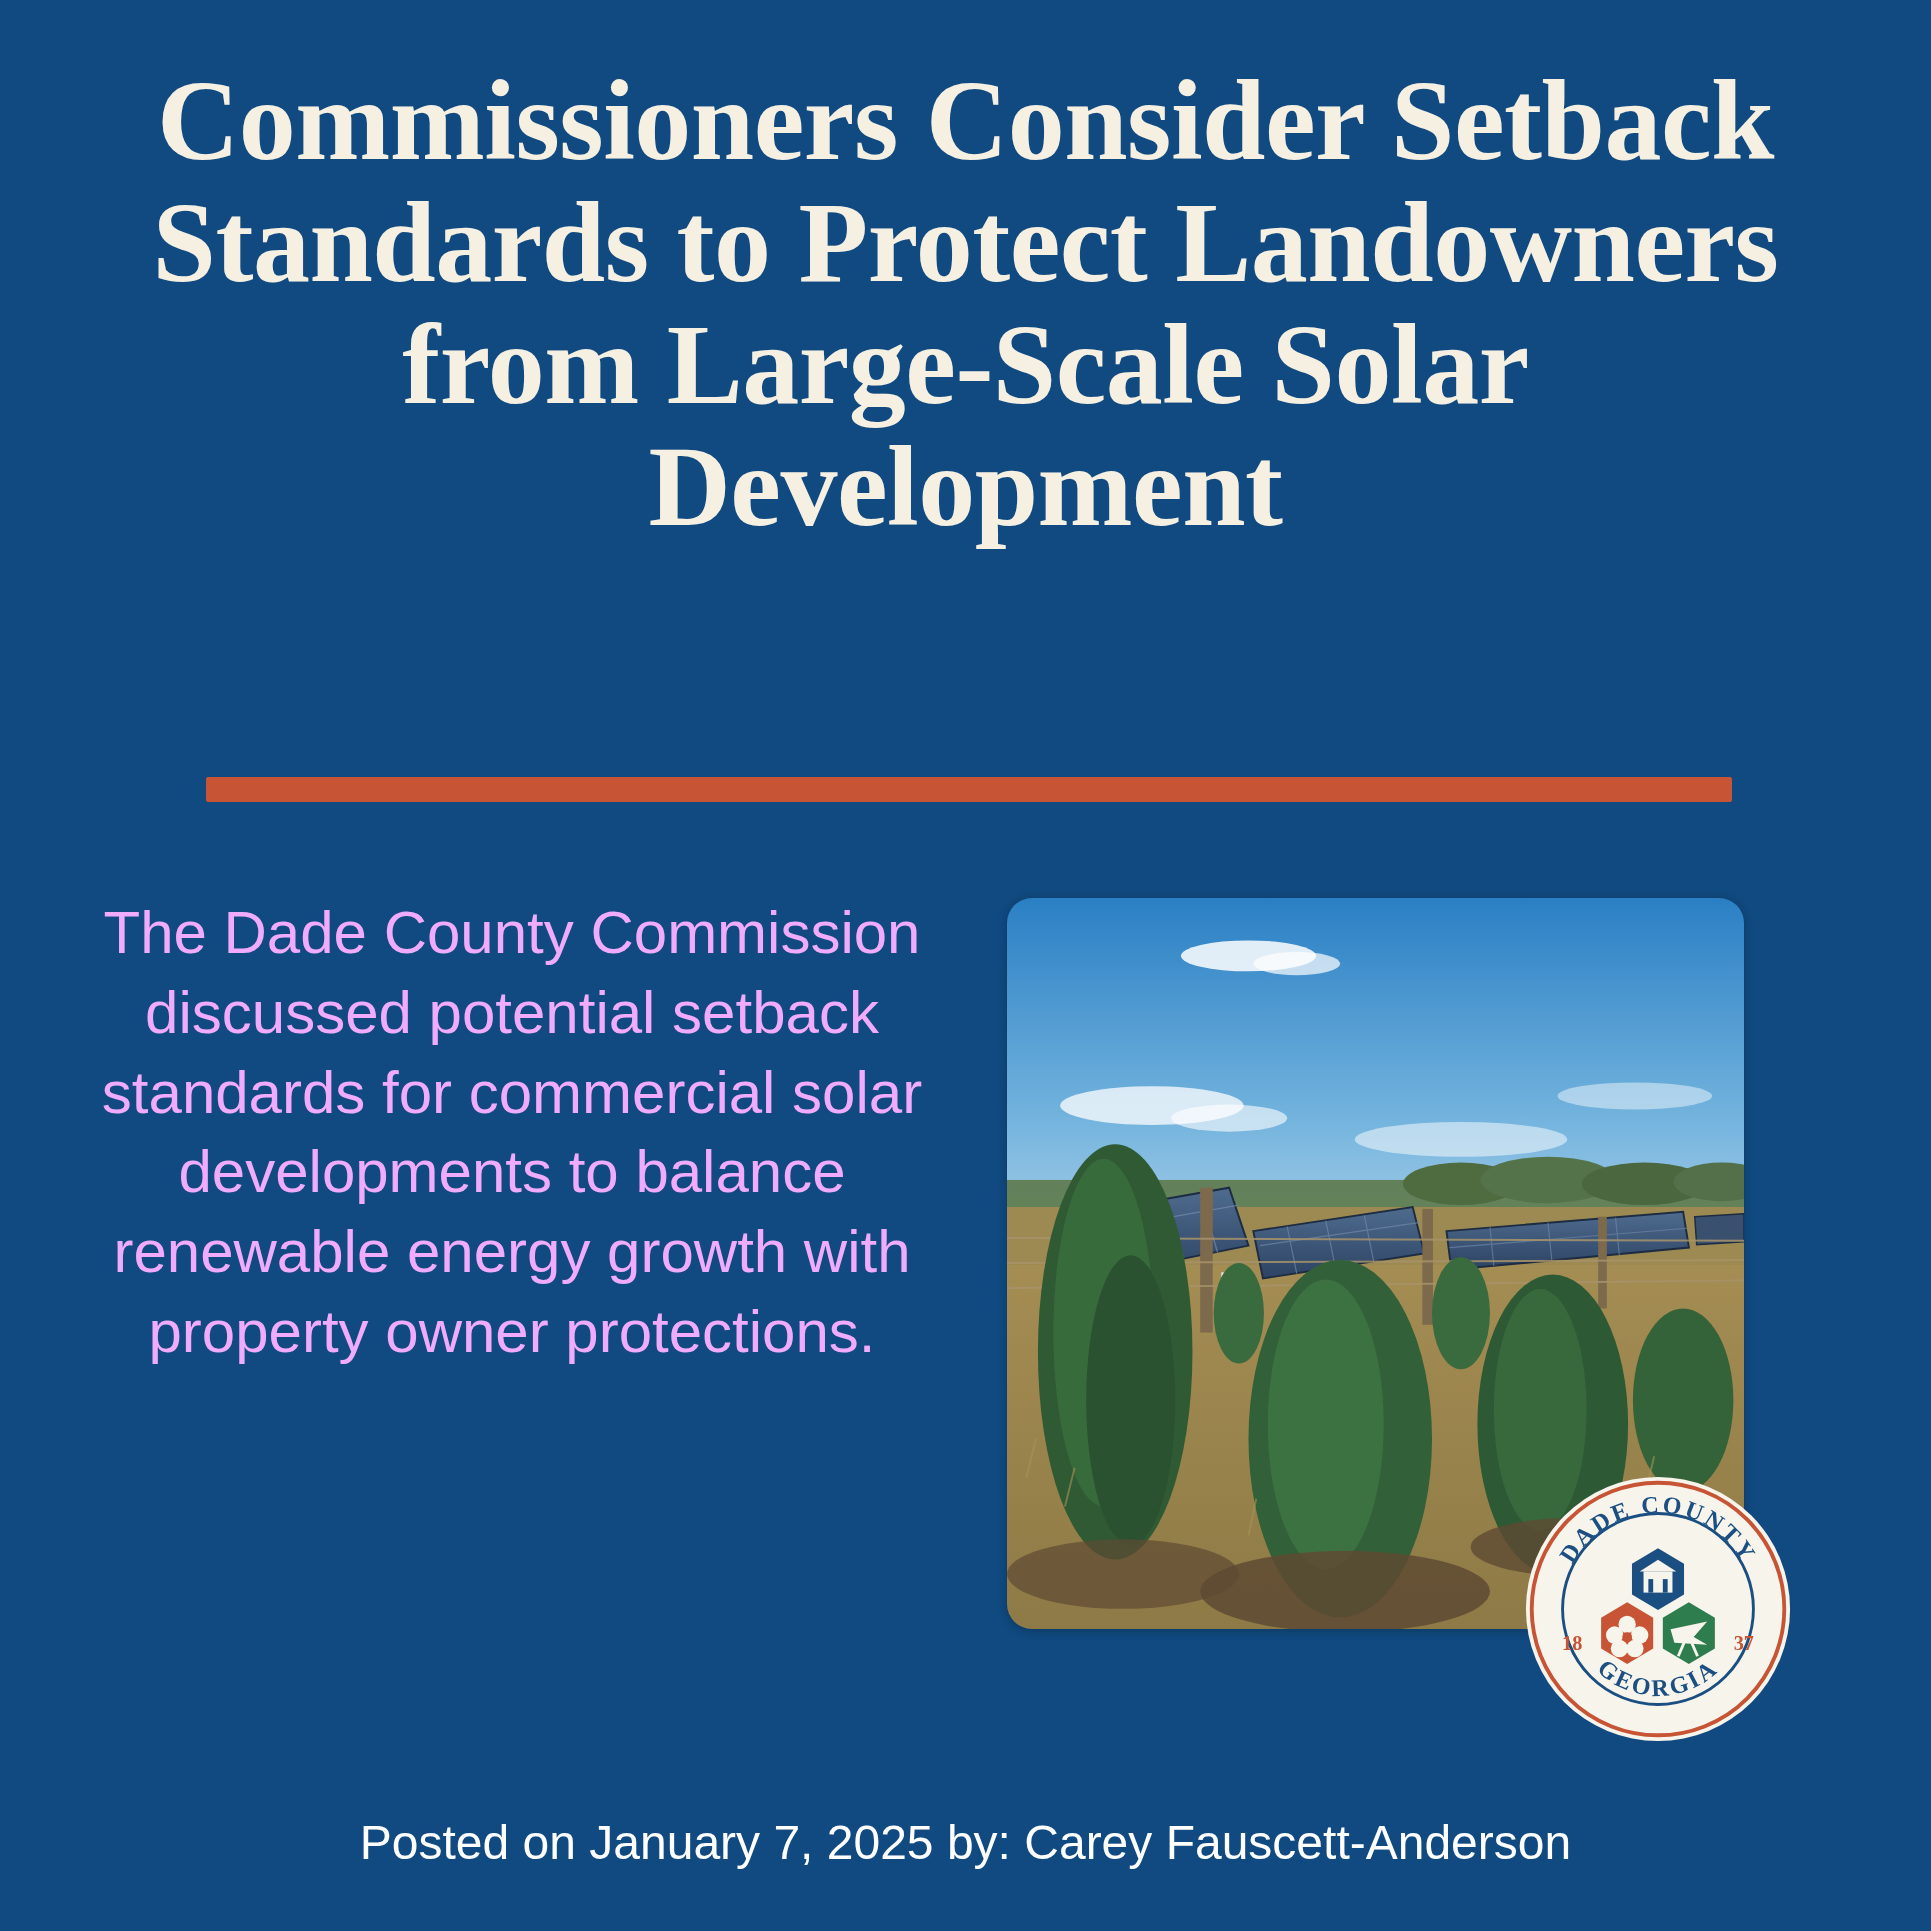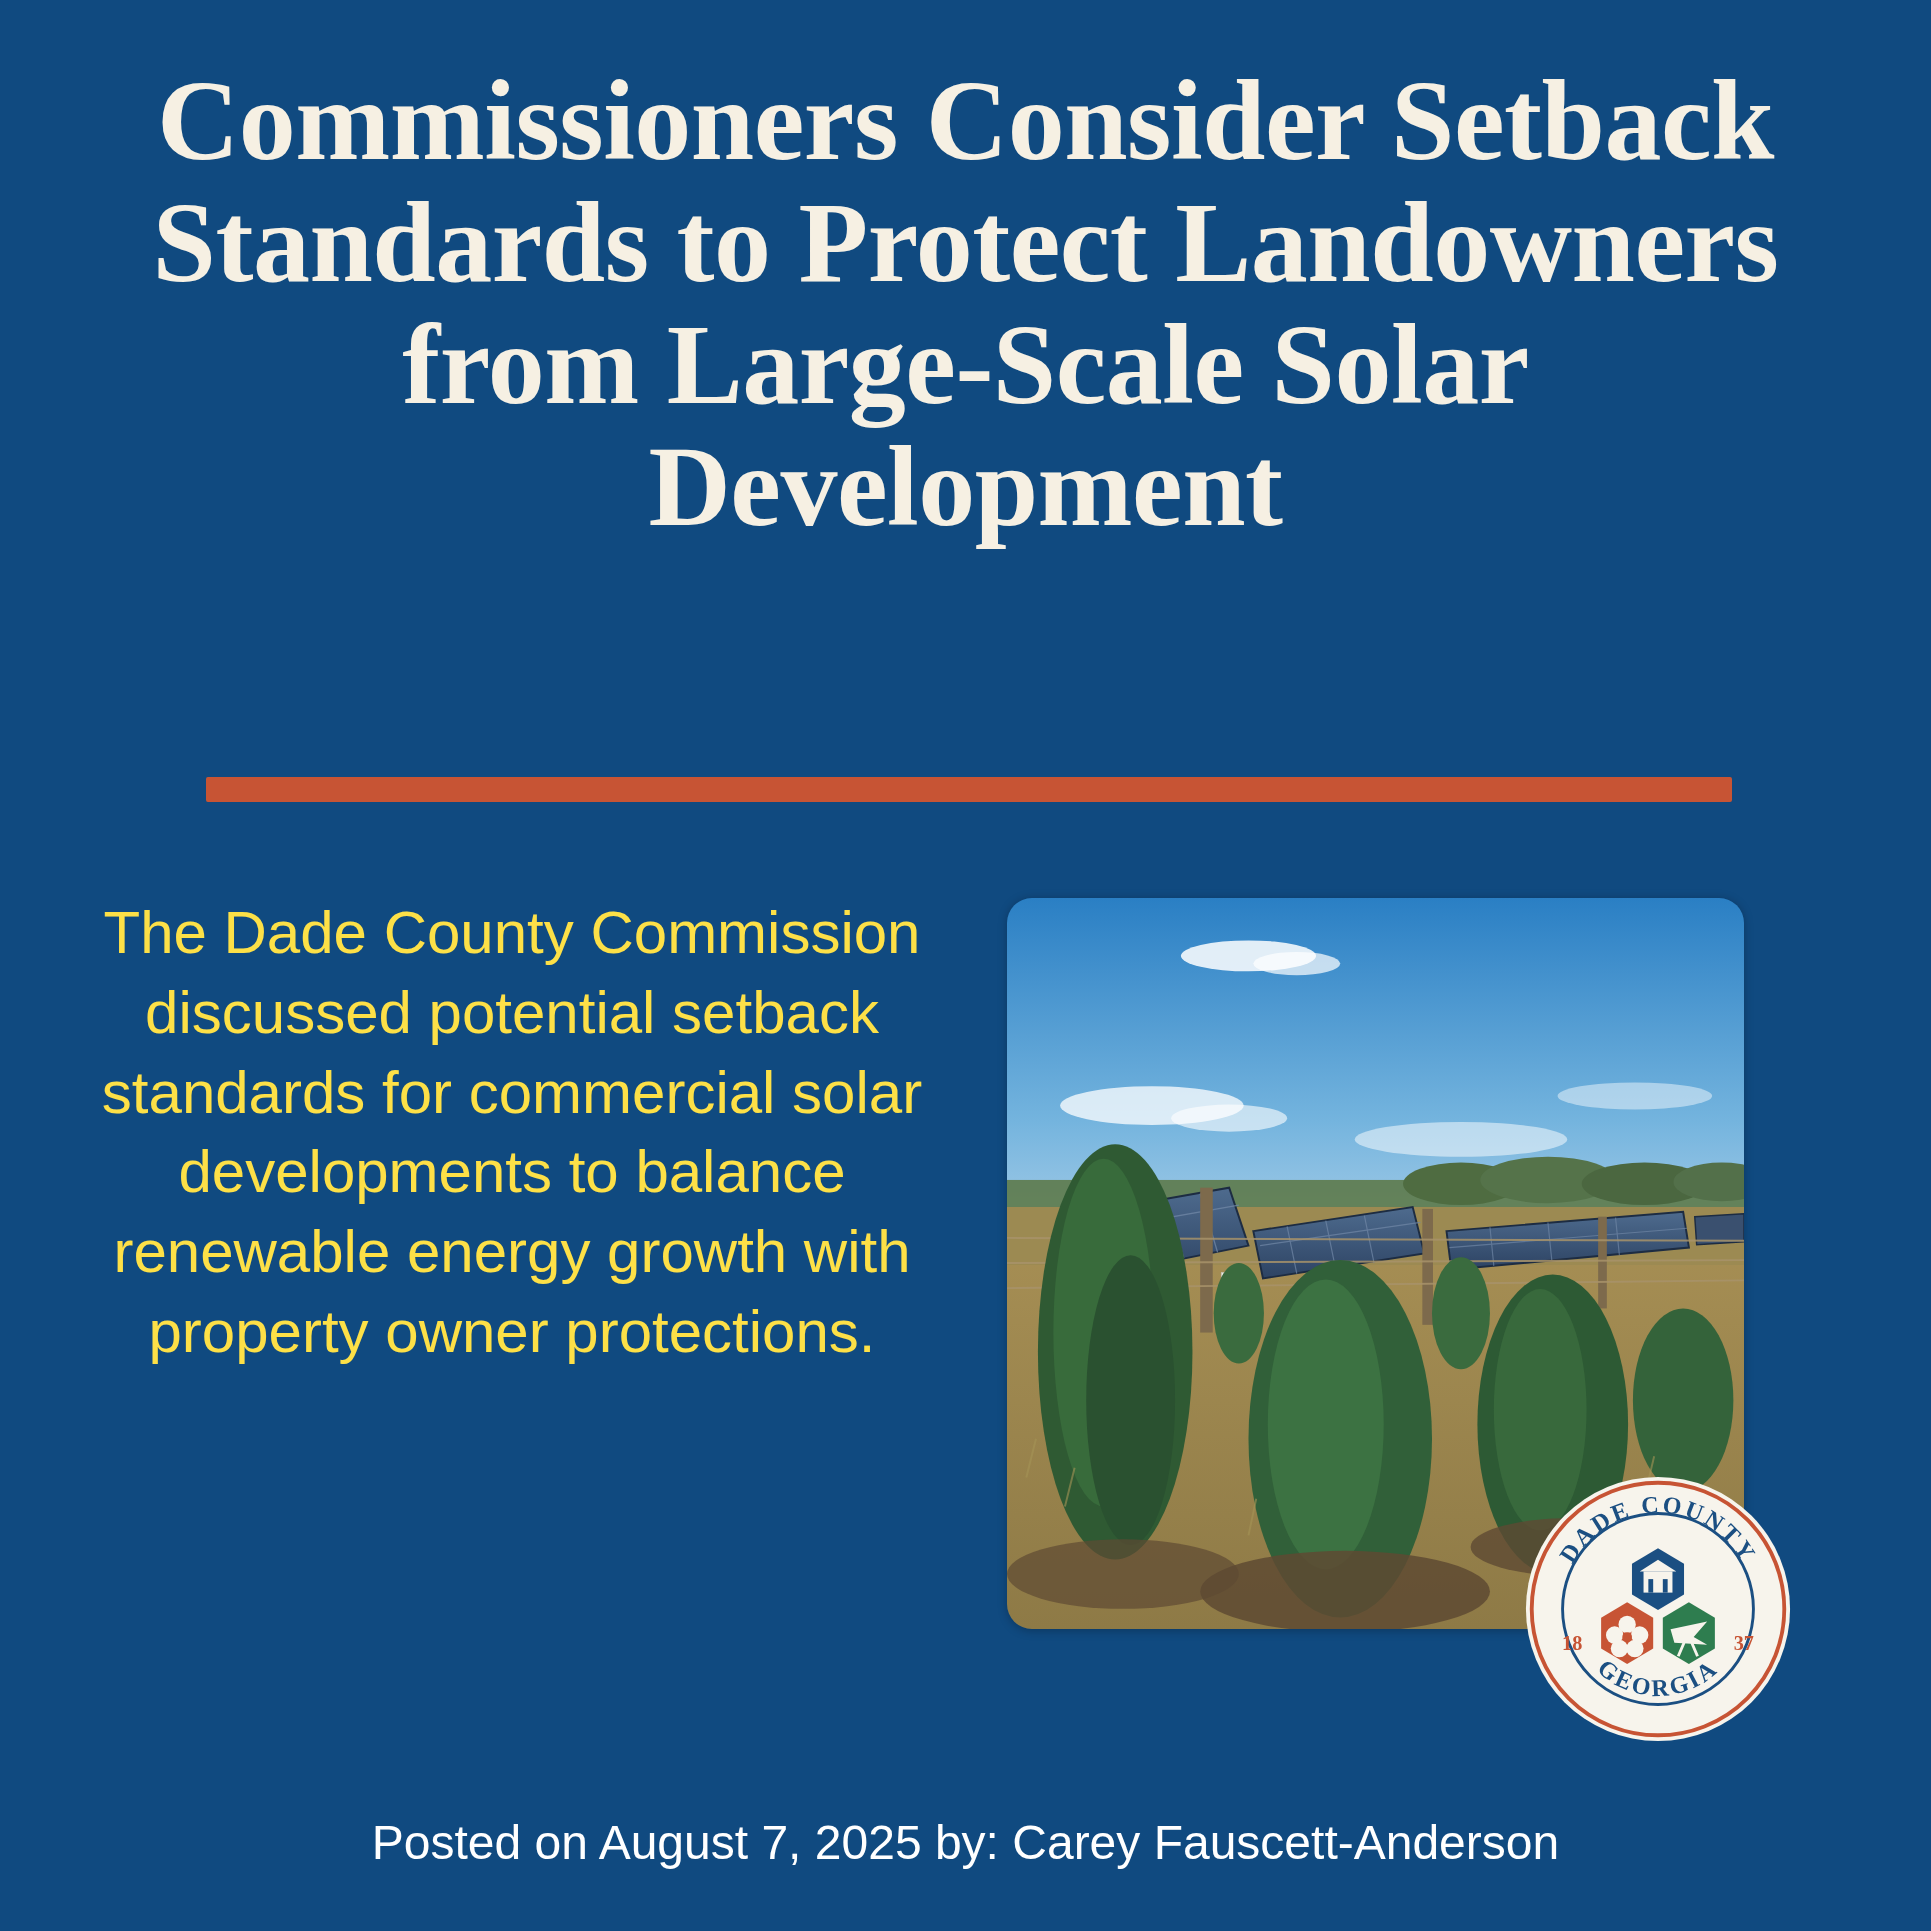--- a/index.html
+++ b/index.html
@@ -48,21 +48,21 @@
 
   
   .body-copy {
     position: absolute;
     top: 893px;
     left: 87px;
     width: 850px;
     text-align: center;
     font-size: 60px;
     line-height: 1.33;
-    color: #fde047;
+    color: #f0abfc;
     font-weight: 400;
   }
 
   
   .photo {
     position: absolute;
     top: 898px;
     left: 1007px;
     width: 737px;
     height: 731px;
@@ -254,16 +254,16 @@
         <polygon points="171,132 198,148 198,180 171,196 144,180 144,148" fill="#2e7d4f"></polygon>
         <path d="M 152,160 L 190,152 L 176,168 L 190,176 L 156,174 Z" fill="#f7f4ec"></path>
         <path d="M 166,174 L 160,188 M 174,174 L 180,188" stroke="#f7f4ec" stroke-width="3" fill="none"></path>
       </g>
 
       <text x="50" y="182" font-family="Liberation Serif, serif" font-size="21" font-weight="700" fill="#c75434" text-anchor="middle">18</text>
       <text x="228" y="182" font-family="Liberation Serif, serif" font-size="21" font-weight="700" fill="#c75434" text-anchor="middle">37</text>
     </svg>
   </div>
 
-  <div class="footer">Posted on August 7, 2025 by: Carey Fauscett-Anderson</div>
+  <div class="footer">Posted on January 7, 2025 by: Carey Fauscett-Anderson</div>
 
 </div>
 
 
 </body></html>

